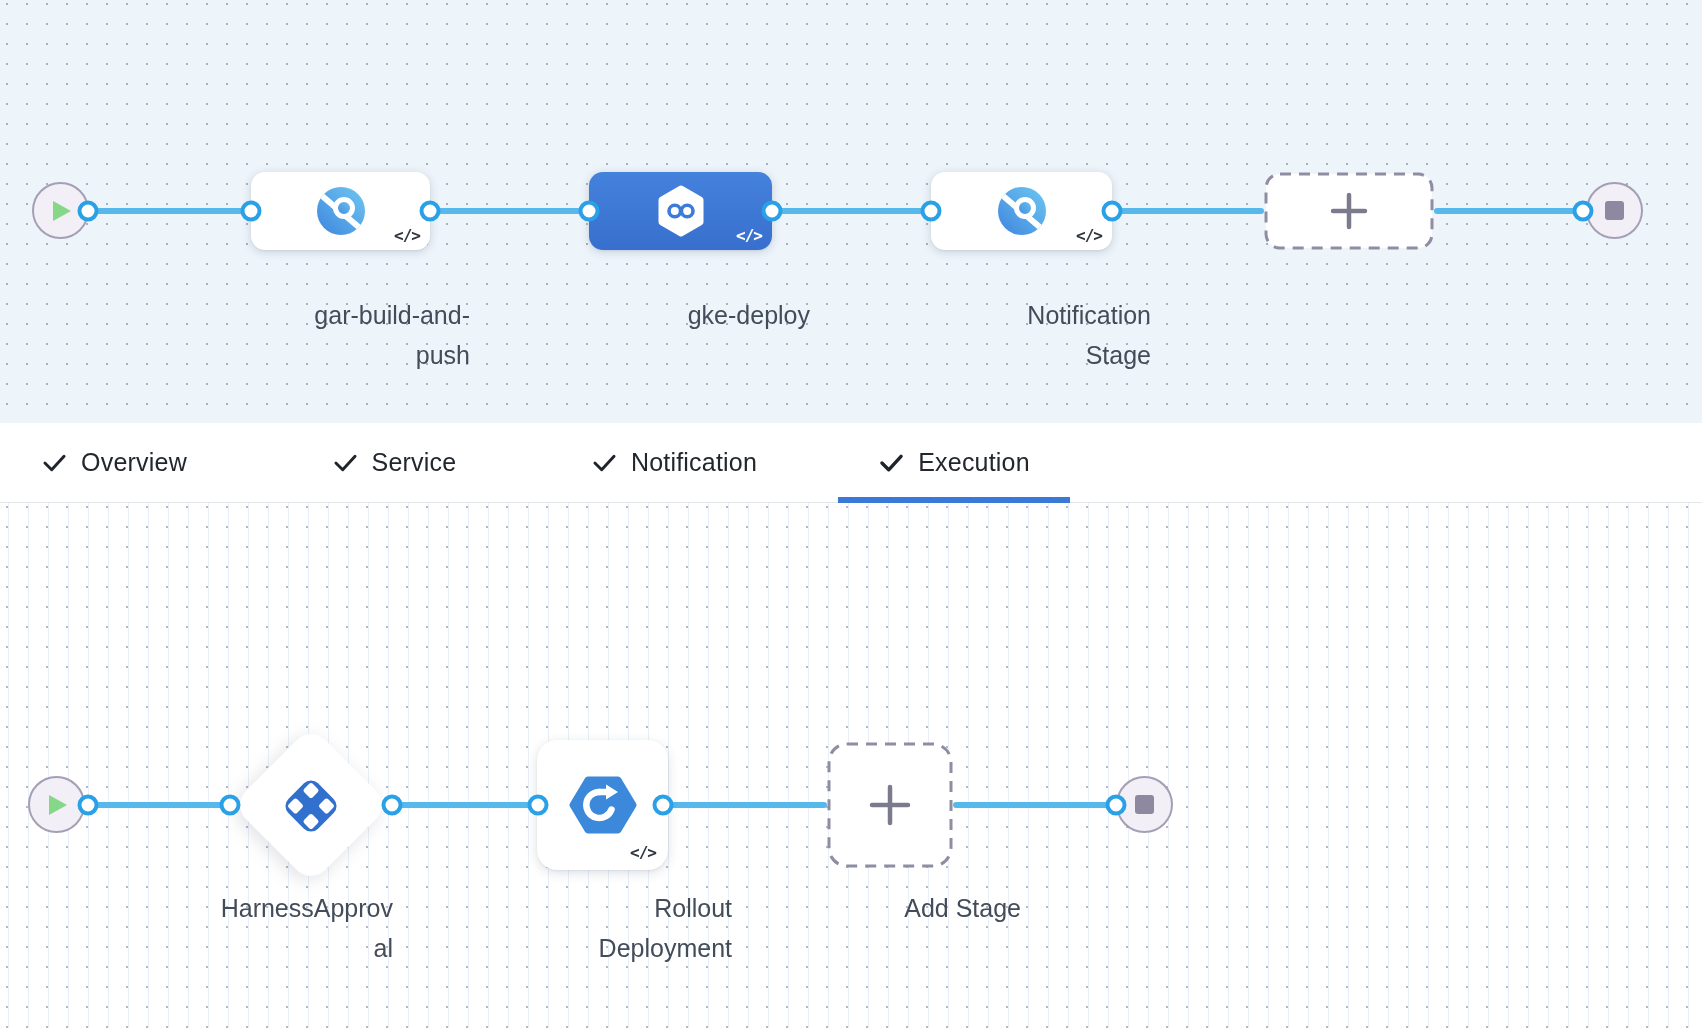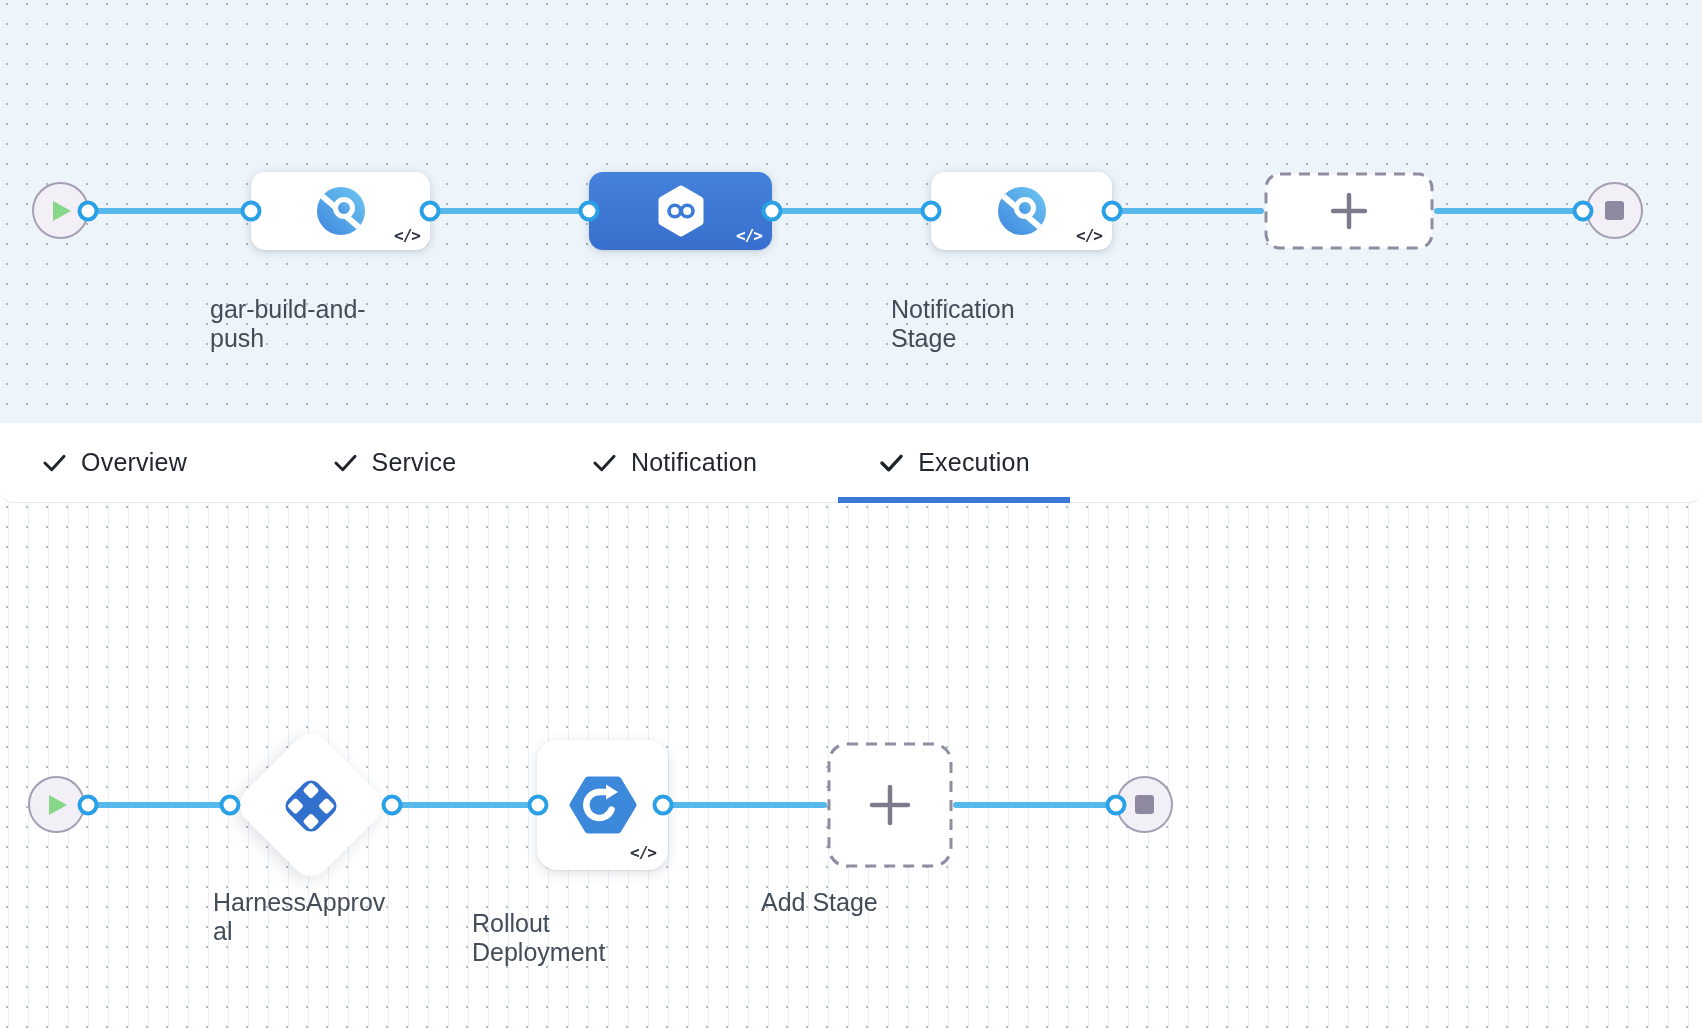--- a/index.html
+++ b/index.html
@@ -12,21 +12,21 @@
     background-image:radial-gradient(circle,#a9b0bb 1.15px,rgba(0,0,0,0) 1.3px);
     background-size:20px 20px;background-position:17px 14px;}
   .canvas-bottom{top:503px;height:525px;background-color:#ffffff;
     background-image:
       radial-gradient(circle,#b3b9c2 1.15px,rgba(0,0,0,0) 1.3px),
       linear-gradient(90deg,#e8eff8 0px,#e8eff8 1px,rgba(0,0,0,0) 1px);
     background-size:20px 20px,20px 20px;background-position:17px 14px,8px 0;}
 
   
   .tabbar{position:absolute;top:423px;left:0;width:1702px;height:80px;background:#fff;
-    border-bottom:1px solid #e3e7ec;box-sizing:border-box;display:flex;align-items:stretch;border-radius:13px;}
+    border-bottom:1px solid #e3e7ec;box-sizing:border-box;display:flex;align-items:stretch;}
   .tabrow{display:flex;margin-left:-26px;}
   .tab{width:280px;display:flex;align-items:center;justify-content:center;gap:13px;
     font-size:25px;letter-spacing:.2px;color:#22272e;cursor:pointer;position:relative;}
   .tab.active{font-weight:400;}
   .tab.active::after{content:"";position:absolute;left:24px;right:24px;bottom:-1px;height:6px;
     background:#3b79d8;}
   .checkicon{width:27px;height:27px;flex:none;}
 
   
   .edge{position:absolute;height:6px;background:#57b8ec;border-radius:3px;z-index:1;}
@@ -51,22 +51,22 @@
     filter:drop-shadow(0 5px 9px rgba(60,70,95,.16));}
   .diamond-icon{position:absolute;z-index:3;pointer-events:none;}
 
   .code-badge{position:absolute;right:10px;bottom:5px;font-size:16px;font-weight:700;
     letter-spacing:-1px;color:#2e353e;font-family:"DejaVu Sans Mono",monospace;}
   .code-badge.onblue{color:#ffffff;}
 
   .add-box{position:absolute;z-index:2;cursor:pointer;}
   .add-box svg{display:block;}
 
-  .node-label{position:absolute;transform:translateX(-50%);width:260px;text-align:left;
-    font-size:25px;line-height:29px;color:#434c59;white-space:pre-line;z-index:4;}
+  .node-label{position:absolute;transform:translateX(-50%);width:260px;text-align:right;
+    font-size:25px;line-height:40px;color:#434c59;white-space:pre-line;z-index:4;}
 </style>
 </head>
 <body>
 
 <div id="root">
 
   <div class="canvas canvas-top">
 
     <div class="edge" style="left:88px;top:208px;width:163px;"></div>
     <div class="edge" style="left:430px;top:208px;width:159px;"></div>
@@ -142,20 +142,21 @@
     <div class="port" style="left:251px;top:211px;"></div>
     <div class="port" style="left:430px;top:211px;"></div>
     <div class="port" style="left:589px;top:211px;"></div>
     <div class="port" style="left:772px;top:211px;"></div>
     <div class="port" style="left:931px;top:211px;"></div>
     <div class="port" style="left:1112px;top:211px;"></div>
     <div class="port" style="left:1583px;top:211px;"></div>
 
     <div class="node-label" style="left:340px;top:295px;">gar-build-and-
 push</div>
+    <div class="node-label" style="left:680px;top:295px;">gke-deploy</div>
     <div class="node-label" style="left:1021px;top:295px;">Notification
 Stage</div>
   </div>
 
   <div class="tabbar">
     <div class="tabrow">
 
       <div class="tab">
         <svg class="checkicon" viewBox="0 0 24 24">
           <path d="M3.5 12.5 9.5 18.5 20.5 6.5" stroke="#1f242b" stroke-width="2.6" fill="none" stroke-linecap="round" stroke-linejoin="round"></path>
@@ -231,18 +232,18 @@
 
     <div class="port" style="left:88px;top:302px;"></div>
     <div class="port" style="left:230px;top:302px;"></div>
     <div class="port" style="left:392px;top:302px;"></div>
     <div class="port" style="left:538px;top:302px;"></div>
     <div class="port" style="left:663px;top:302px;"></div>
     <div class="port" style="left:1116px;top:302px;"></div>
 
     <div class="node-label" style="left:303px;top:385px;width:180px;">HarnessApprov
 al</div>
-    <div class="node-label" style="left:602px;top:385px;margin-top:21px;">Rollout
+    <div class="node-label" style="left:602px;top:385px;">Rollout
 Deployment</div>
     <div class="node-label" style="left:891px;top:385px;">Add Stage</div>
   </div>
 
 </div>
 
 </body></html>

